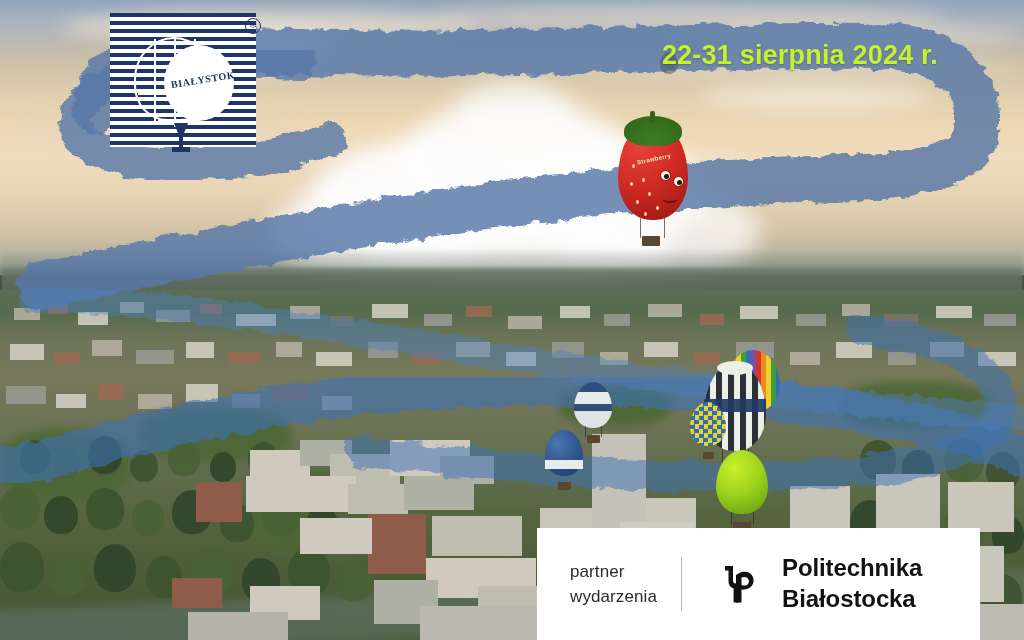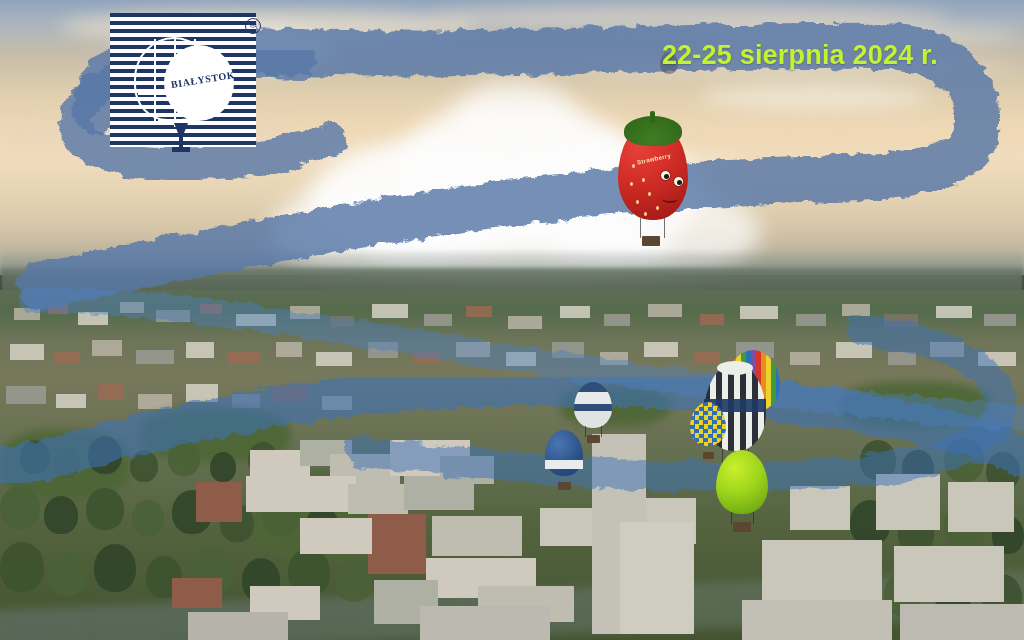--- a/index.html
+++ b/index.html
@@ -588,18 +588,43 @@
       <div class="gl" style="left:30px; top:92px; width:40px; height:2px;"></div>
       <div class="txt">BIAŁYSTOK</div>
       <div class="bask"></div>
       <div class="pole"></div>
       <div class="foot"></div>
     </div>
   </div>
   <div class="reg">®</div>
 
   <div class="hdr">
-    <div class="l2">22-25 sierpnia 2024 r.</div>
-  </div>
-
-
+    <div class="l2">22-31 sierpnia 2024 r.</div>
+  </div>
+
+
+  <div class="partner-box">
+    <div class="partner-label">
+      <div>partner</div>
+      <div>wydarzenia</div>
+    </div>
+    <div class="vsep"></div>
+    <div class="pb-logo">
+      <svg viewBox="0 0 50 50" width="50" height="50" aria-hidden="true">
+
+        <path d="M13.5,7 L13.5,22 C13.5,27 16.5,29.5 21,29.5 L21,24.5
+                 C18.6,24.5 18,23 18,21 L18,7 Z" fill="#111111"></path>
+        <path d="M10,7 L18,7 L18,11.5 L10,11.5 Z" fill="#111111"></path>
+        <path d="M21,16 L21,43.5 L26.5,43.5 L26.5,30.5
+                 C30,31 34,30 36.2,27.6 C39.5,24 39.3,18.4 36,15.2
+                 C33,12.3 27.5,12.2 24,14.3 Z" fill="#111111"></path>
+        <path d="M26.5,18.6 C29,17.4 32.2,18 33.4,20.4
+                 C34.6,22.9 33.4,25.7 30.8,26.4 C29.3,26.8 27.7,26.6 26.5,26 Z" fill="#ffffff"></path>
+        <rect x="18.6" y="29" width="5.2" height="14.5" fill="#111111"></rect>
+      </svg>
+    </div>
+    <div class="pb-name">
+      <div>Politechnika</div>
+      <div>Białostocka</div>
+    </div>
+  </div>
 
 </div>
 
 </body></html>

